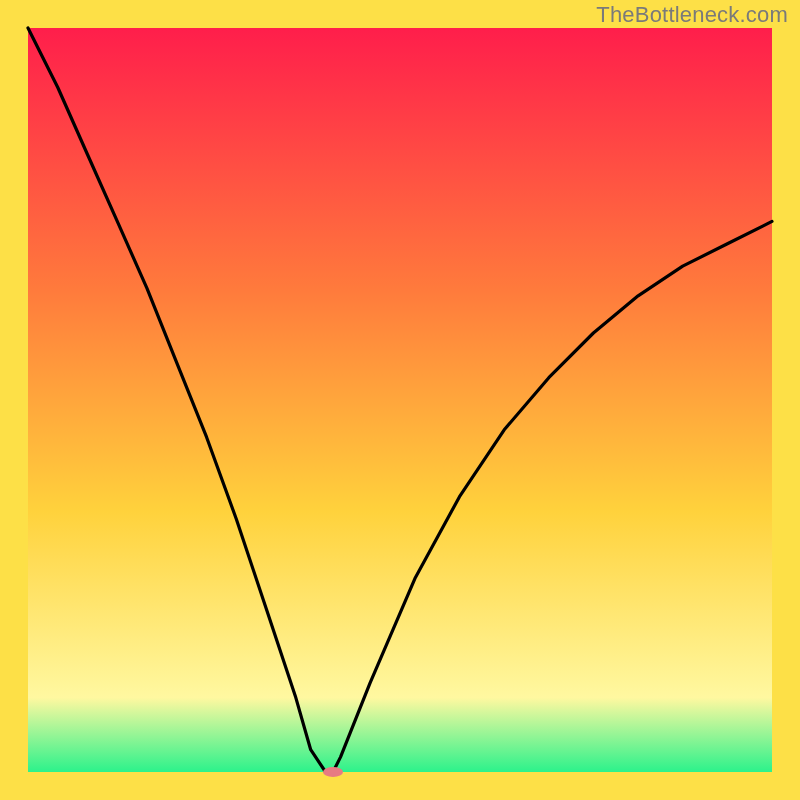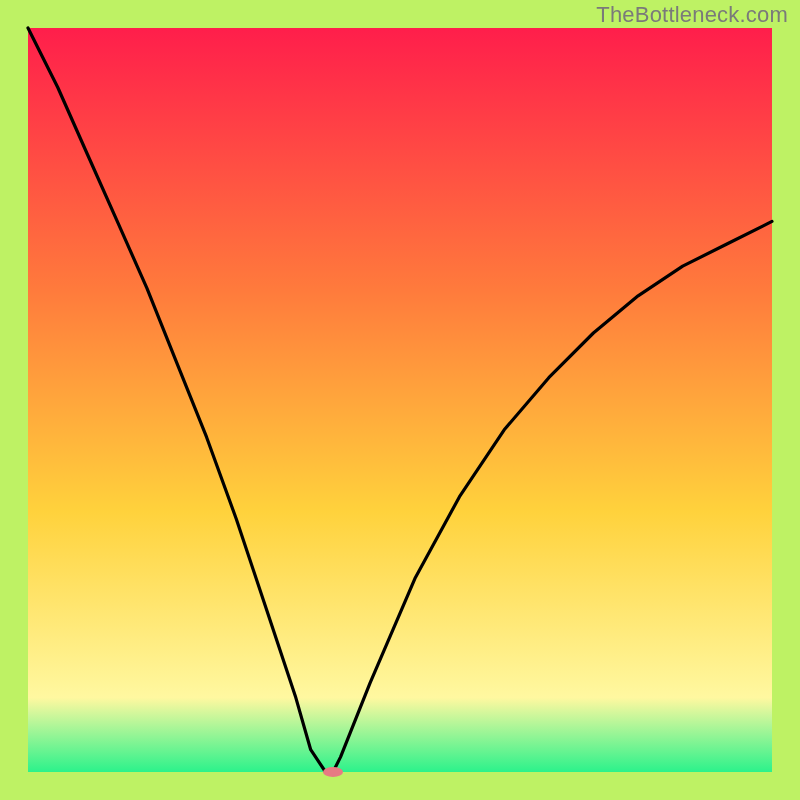--- a/index.html
+++ b/index.html
@@ -8,21 +8,21 @@
     width: 800px;
     height: 800px;
     background: #000;
     font-family: Arial, Helvetica, sans-serif;
     overflow: hidden;
   }
   .frame {
     position: relative;
     width: 800px;
     height: 800px;
-    background: #bef264;
+    background: #fde047;
   }
   .watermark {
     position: absolute;
     top: 2px;
     right: 12px;
     color: #7a7a7a;
     font-size: 22px;
     font-weight: 500;
     letter-spacing: 0.2px;
     user-select: none;

